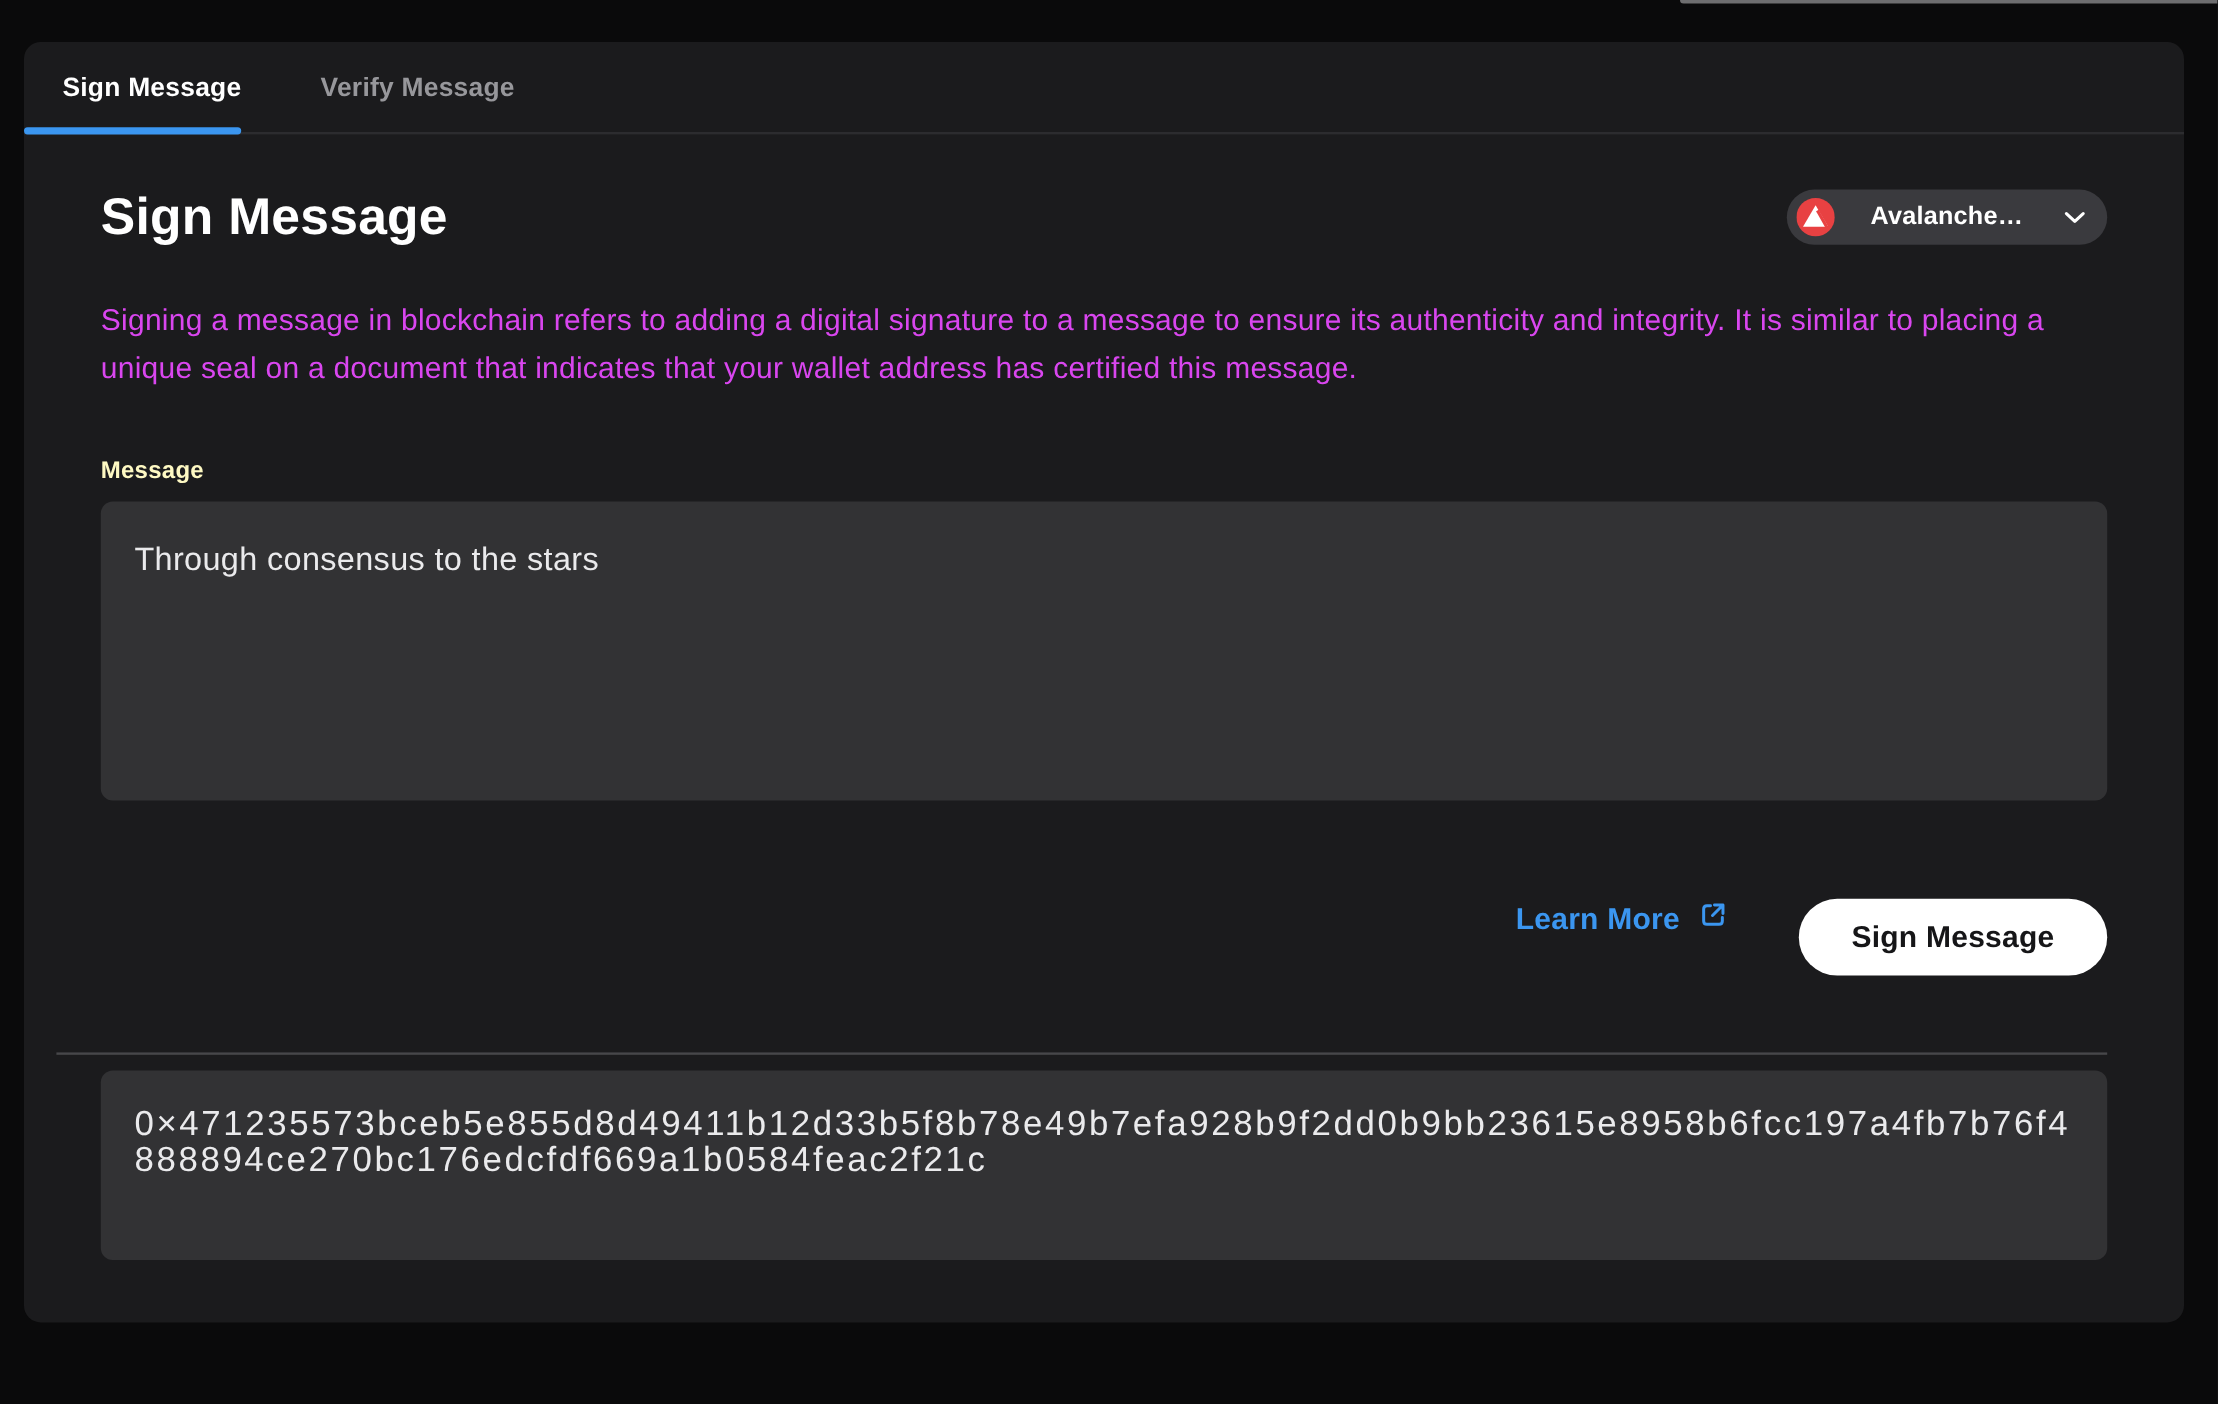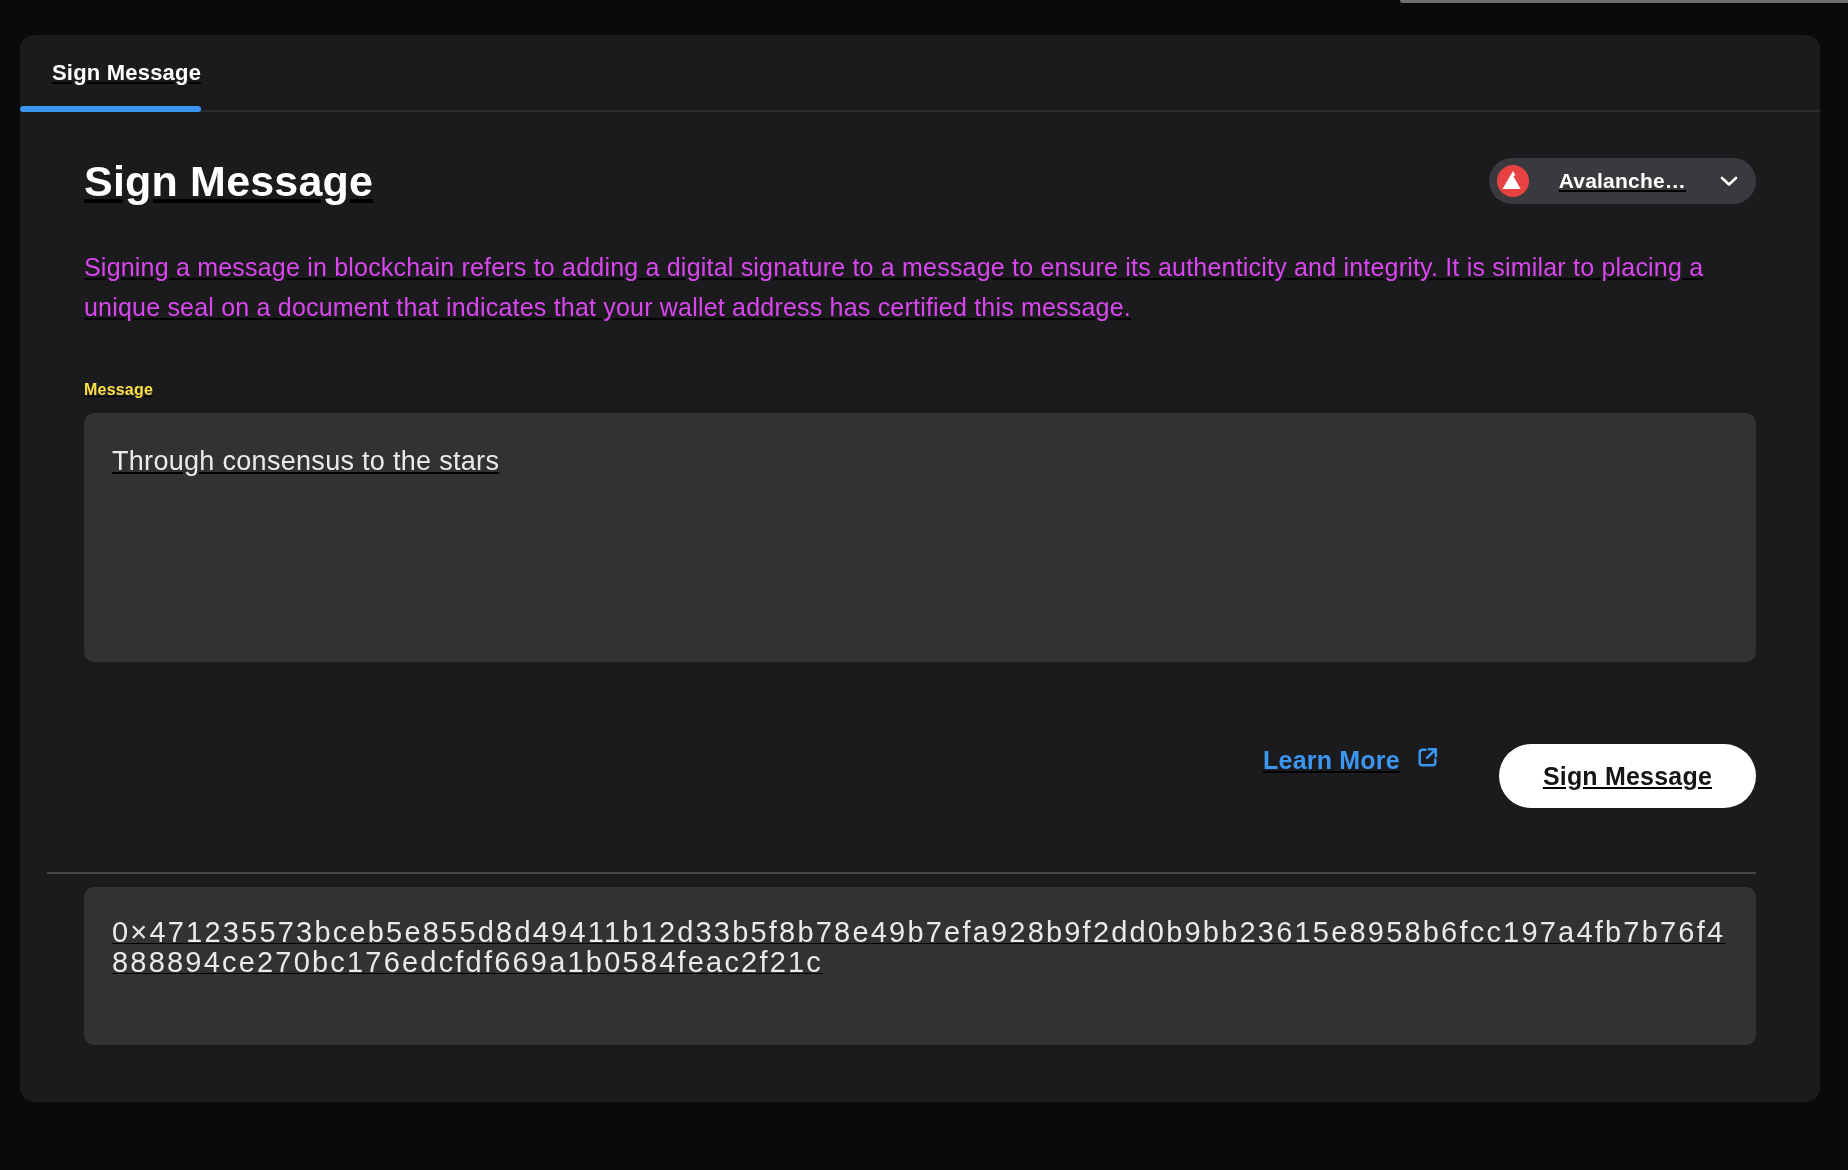--- a/index.html
+++ b/index.html
@@ -17,21 +17,21 @@
     background:var(--page-bg);
     font-family:"Liberation Sans","DejaVu Sans",sans-serif;
     -webkit-font-smoothing:antialiased;
   }
   .top-sliver{
     position:absolute;top:0;left:1400px;right:0;height:3px;
     background:#6e6e70;border-radius:0 0 0 4px;
   }
   .card{
     position:absolute;left:20px;top:35px;width:1800px;height:1067px;
-    background:var(--card-bg);border-radius:14px;text-decoration:underline;
+    background:var(--card-bg);border-radius:14px;
   }
   
   .tabbar{
     display:flex;align-items:stretch;height:77px;
     border-bottom:2px solid #2c2c2f;
   }
   .tab{
     position:relative;display:flex;align-items:center;
     margin-right:66px;color:#97979b;font-size:22px;font-weight:600;
     letter-spacing:.2px;cursor:pointer;white-space:nowrap;
@@ -55,21 +55,21 @@
     font-family:inherit;cursor:pointer;letter-spacing:.2px;
   }
   .ava-badge{width:32px;height:32px;display:block;}
   .chev{display:flex;align-items:center;margin-left:4px;}
   .desc{
     margin:42px 0 0;max-width:1640px;
     font-size:25px;line-height:40px;letter-spacing:.2px;color:#d946ef;
   }
   .field-label{
     display:block;margin-top:54px;
-    font-size:16px;font-weight:700;color:#fde047;letter-spacing:.2px;
+    font-size:20px;font-weight:700;color:#fef9c3;letter-spacing:.2px;
   }
   .message-input{
     display:block;margin-top:14px;width:100%;height:249px;
     background:var(--field-bg);border:none;border-radius:10px;
     padding:30px 28px;resize:none;outline:none;
     font-family:inherit;font-size:27px;line-height:36px;
     letter-spacing:.3px;color:#eaeaec;
   }
   .actions-row{
     margin-top:82px;display:flex;justify-content:flex-end;
@@ -103,20 +103,23 @@
 <body>
 
 <div class="top-sliver"></div>
 
 <div class="card">
 
   <nav class="tabbar">
     <div class="tab active">
       <span>Sign Message</span>
       <span class="tab-underline"></span>
+    </div>
+    <div class="tab">
+      <span>Verify Message</span>
     </div>
   </nav>
 
   <div class="content">
 
     <div class="header-row">
       <h1>Sign Message</h1>
 
       <button class="network-pill">
         <span class="ava-badge">

